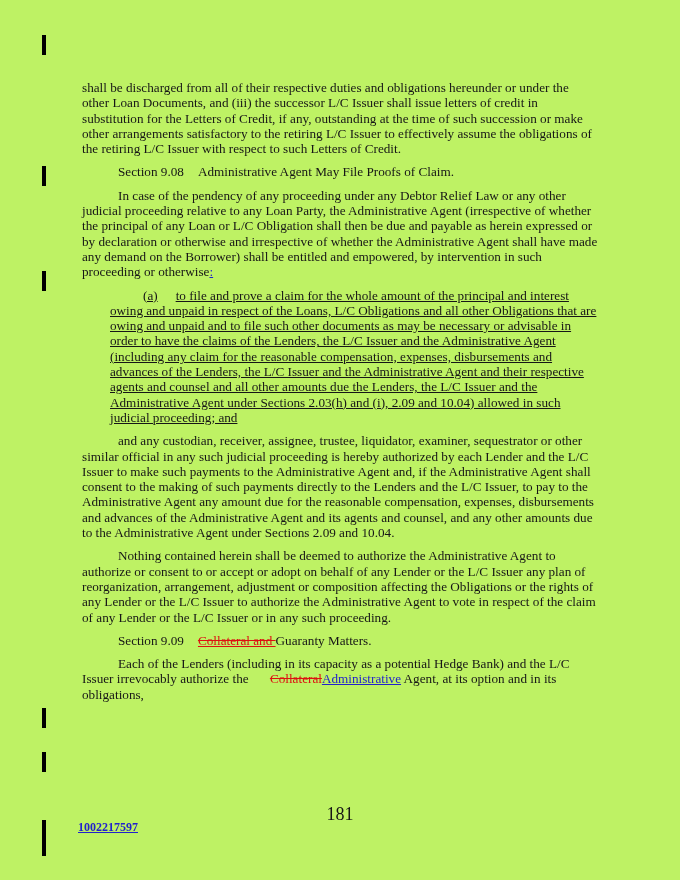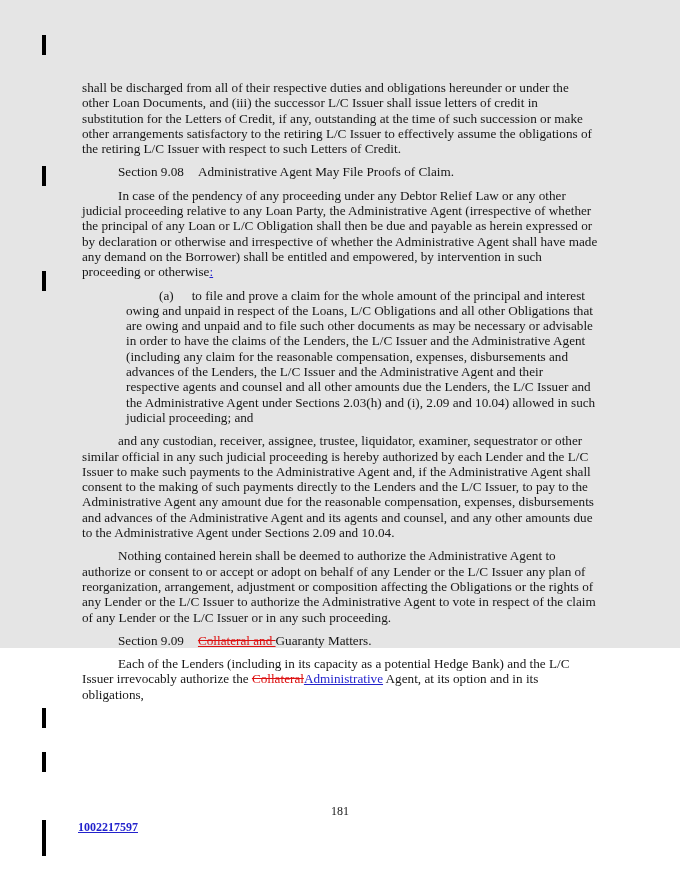--- a/index.html
+++ b/index.html
@@ -3,44 +3,44 @@
 <meta charset="utf-8">
 <style>
   html, body { margin: 0; padding: 0; }
   body {
     width: 680px; height: 880px;
     background: #ffffff;
     font-family: "Liberation Serif", "DejaVu Serif", serif;
     color: var(--text, #161616);
     overflow: hidden;
   }
-  .page { position: relative; width: 680px; height: 648px; background: #e5e5e5; }
+  .page { position: relative; width: 680px; height: 880px; background: #bef264; }
 
   #change-bars { position: absolute; inset: 0; pointer-events: none; }
   .bar { position: absolute; left: 42px; width: 4px; background: var(--bar, #000); }
 
   .content {
     position: absolute; left: 82px; top: 80px; width: 517px;
     font-size: 13.2px; line-height: 15.3px; text-align: left;
   }
   .content p { margin: 0 0 8px 0; }
   p.heading.indent, p.para.indent { text-indent: 36px; }
-  p.sub { margin-left: 44px; text-indent: 33px; }
+  p.sub { margin-left: 28px; text-indent: 33px; text-decoration: underline; }
 
   .r-n  { }
   .r-u  { }
   .r-ins { color: var(--ins, #2222cc); text-decoration: underline; }
-  .r-del { color: var(--del, #dd1111); text-decoration: line-through; }
+  .r-del { color: var(--del, #dd1111); text-decoration: line-through; margin-left: 18px; }
   .r-delu { color: var(--del, #dd1111); text-decoration: underline line-through; }
   .r-tab { display: inline-block; width: 14px; }
   .r-gap { display: inline-block; width: 18px; }
 
   .page-number {
     position: absolute; top: 804px; left: 0; right: 0;
-    text-align: center; font-size: 12px;
+    text-align: center; font-size: 18px;
   }
   .footer { position: absolute; left: 78px; top: 821px; }
   .doc-id-new {
     display: block; color: var(--ins, #2222cc);
     font-size: 12px; font-weight: bold; text-decoration: underline;
     cursor: pointer; line-height: 12px;
   }
   .doc-id-old {
     color: var(--footer-old, #ee2222); font-size: 8px; font-weight: normal;
     text-decoration: line-through; line-height: 10px; margin-top: 47px;

